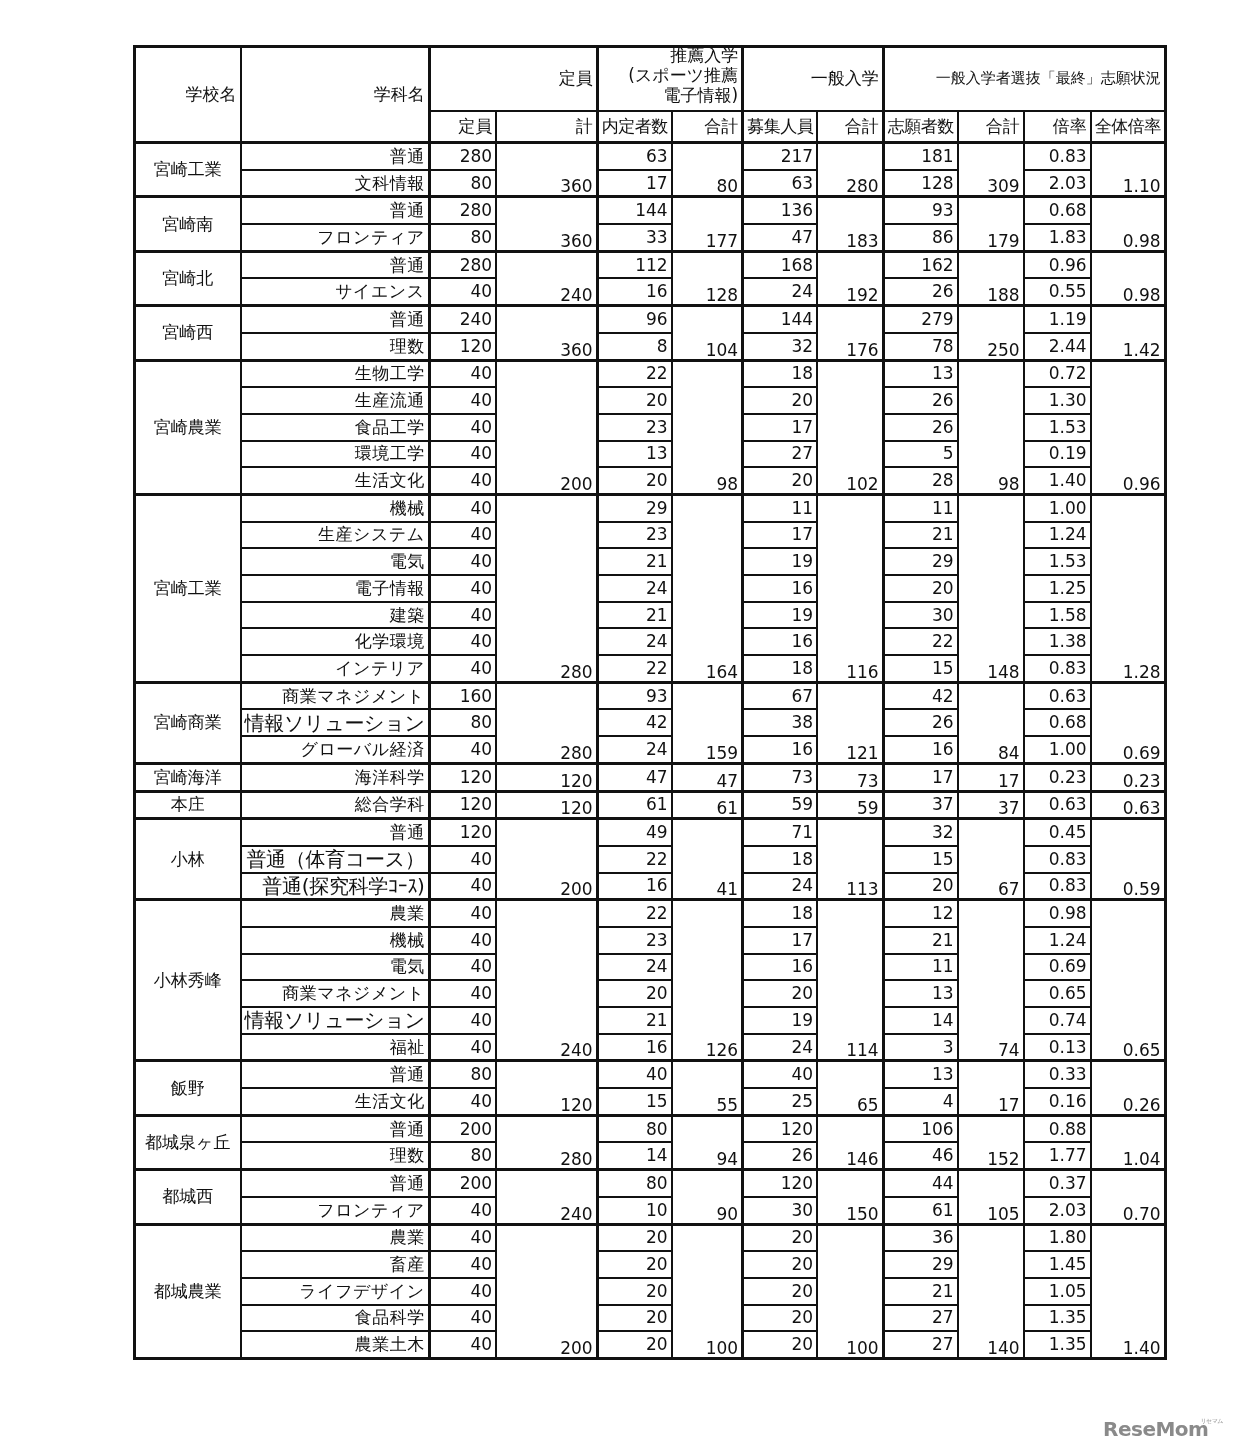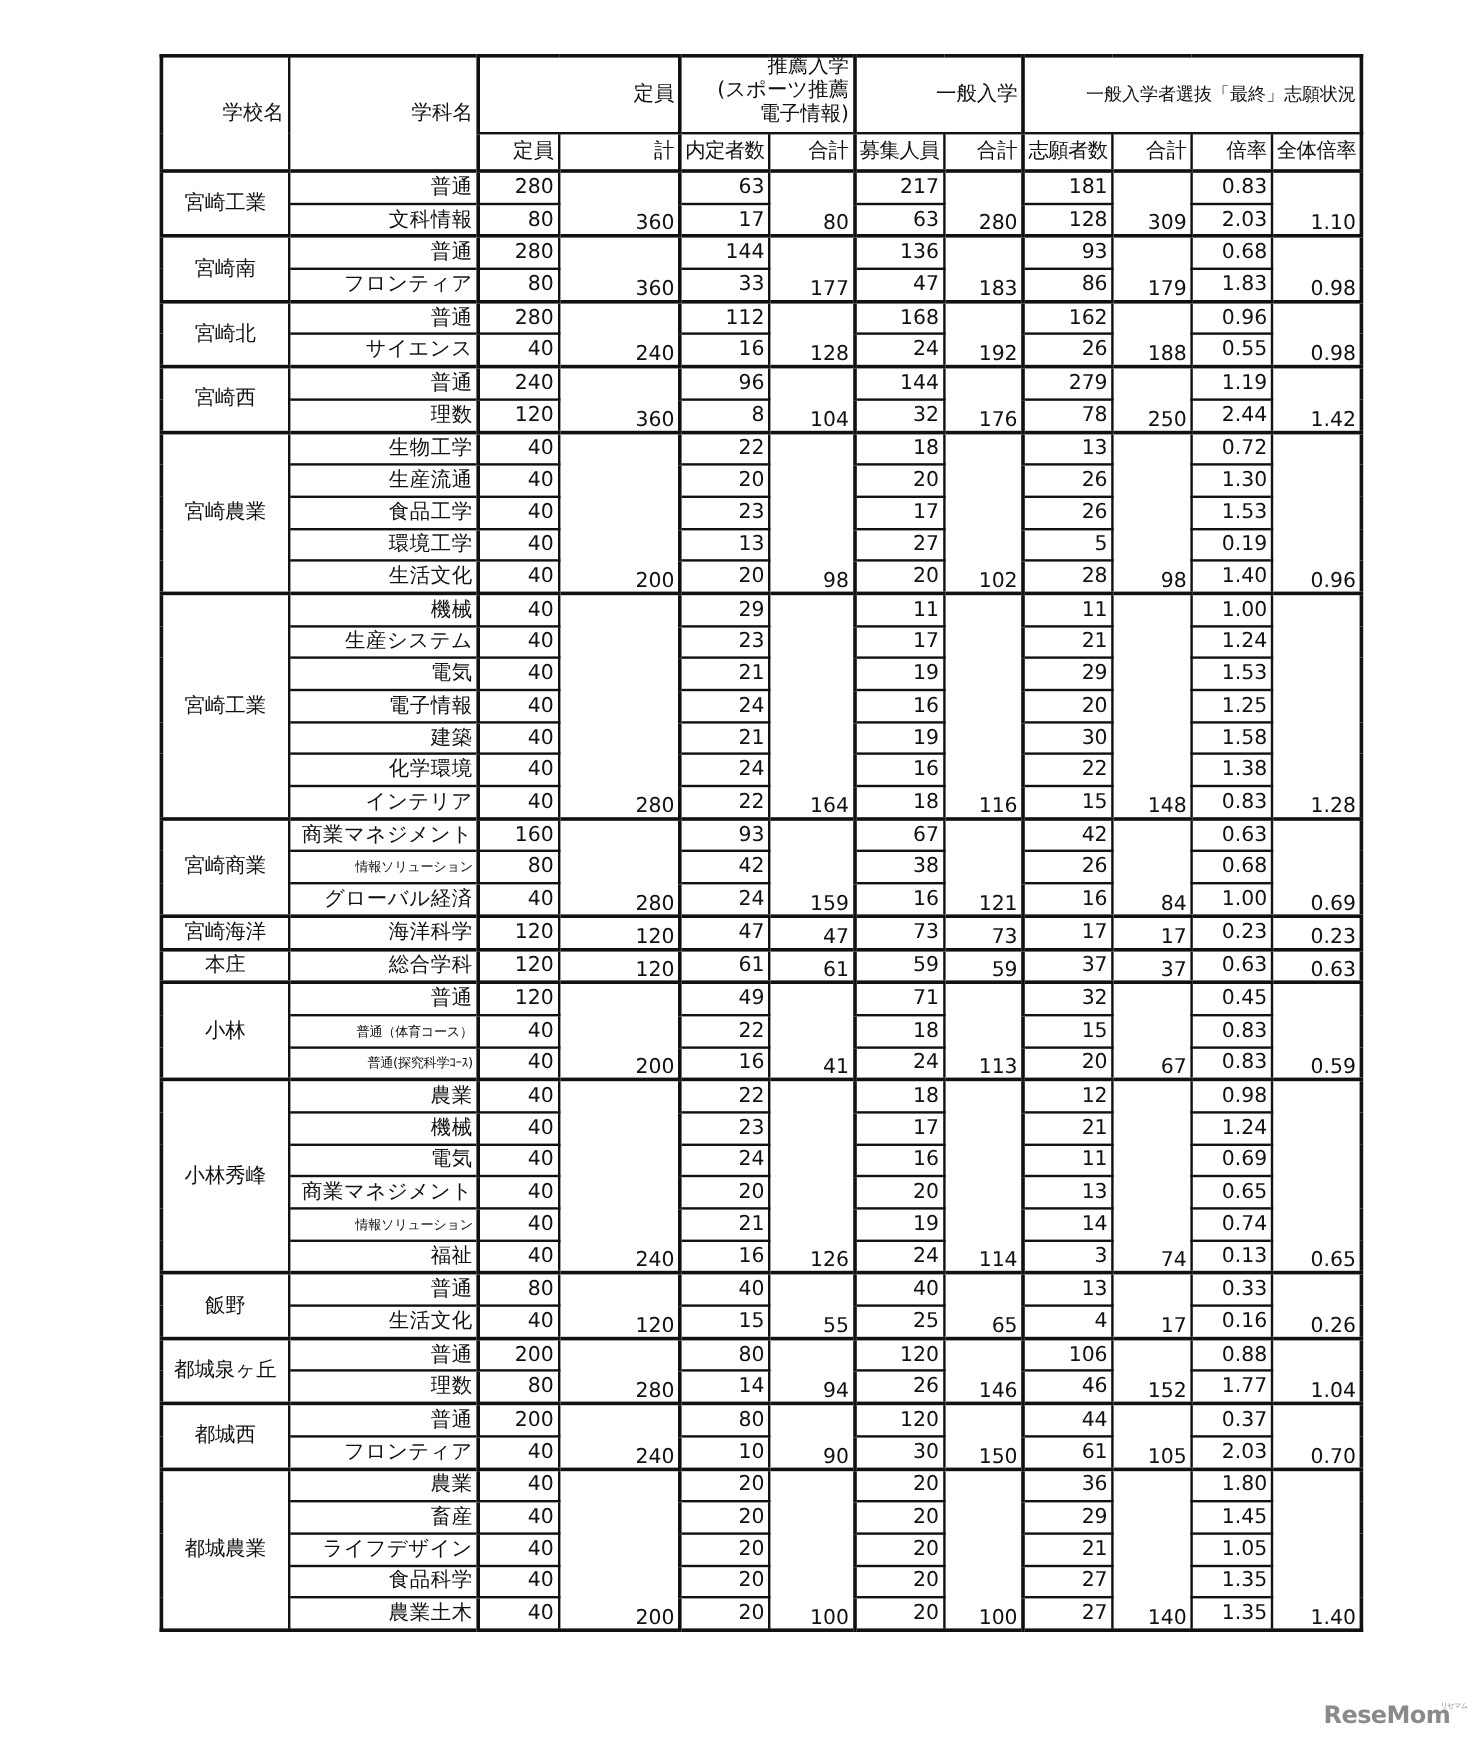--- a/index.html
+++ b/index.html
@@ -11,21 +11,21 @@
   }
   table.sheet td, table.sheet th {
     border:2px solid #111; padding:0 3px; font-weight:normal;
     font-size:17px; line-height:1; white-space:nowrap; overflow:hidden;
     height:24.7px;
   }
   th.h { text-align:right; font-size:16px; }
   th.hs { font-size:13px; letter-spacing:-0.5px; }
   td.school { text-align:center; font-size:16px; border-right-width:3px; }
   td.dept { text-align:right; font-size:16px; letter-spacing:0.5px; }
-  td.dept.small { font-size:11px; letter-spacing:-0.3px; }
+  td.dept.small { font-size:20px; letter-spacing:-0.3px; }
   td.num { text-align:right; }
   td.sum { text-align:right; vertical-align:bottom; padding-bottom:2px; }
   tr.group-start td { border-top:3px solid #111; }
   .thick-l { border-left:3px solid #111 !important; }
   .logo {
     position:absolute; right:10px; bottom:12px;
     font-family:"DejaVu Sans", sans-serif; font-weight:bold; font-size:20px; color:#8a8a8a;
     letter-spacing:-0.5px;
   }
   .logo sup { font-size:6px; font-weight:normal; vertical-align:top; margin-left:-8px; }

